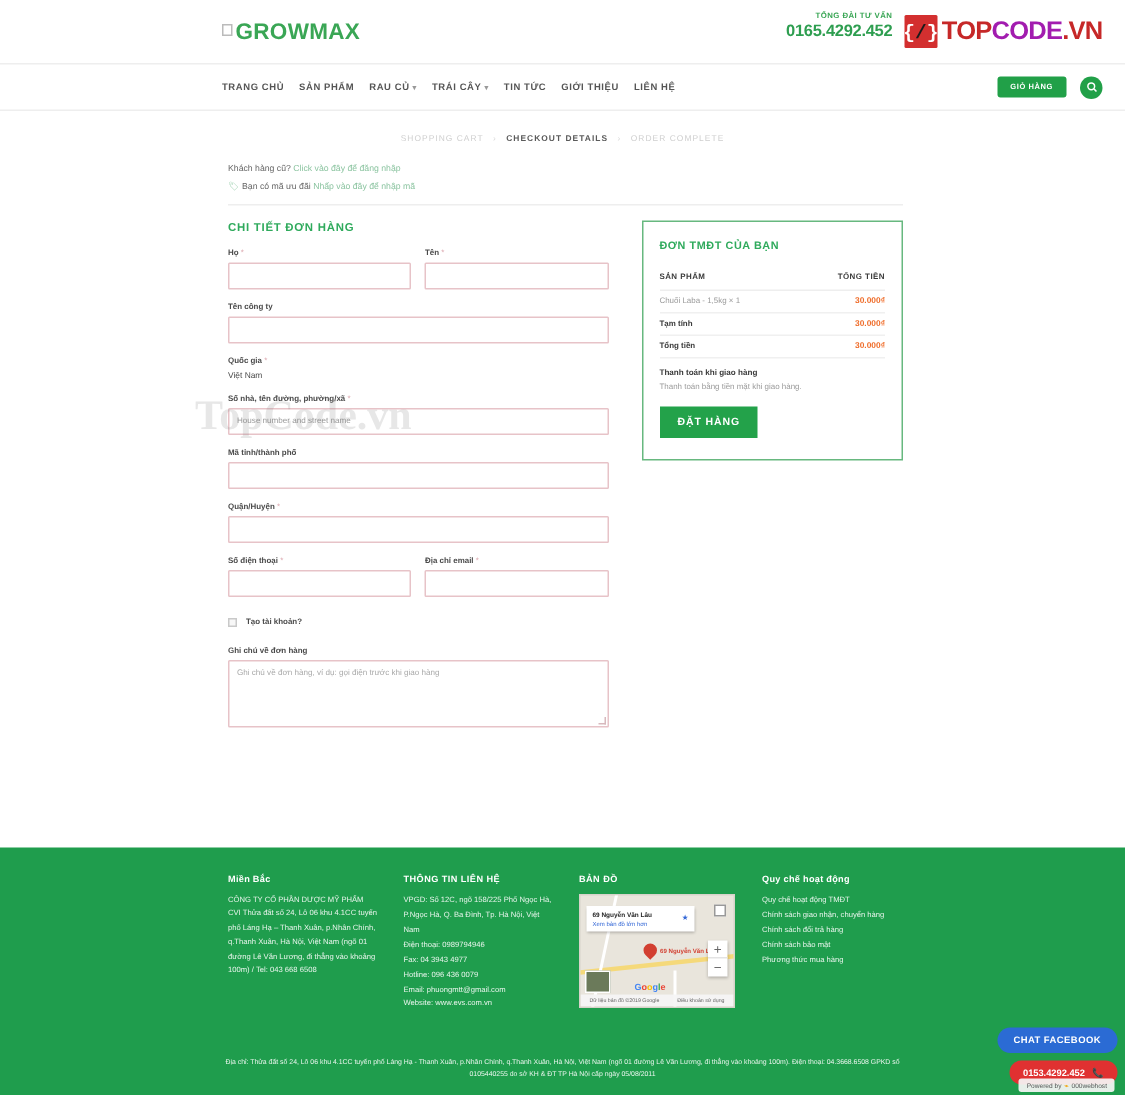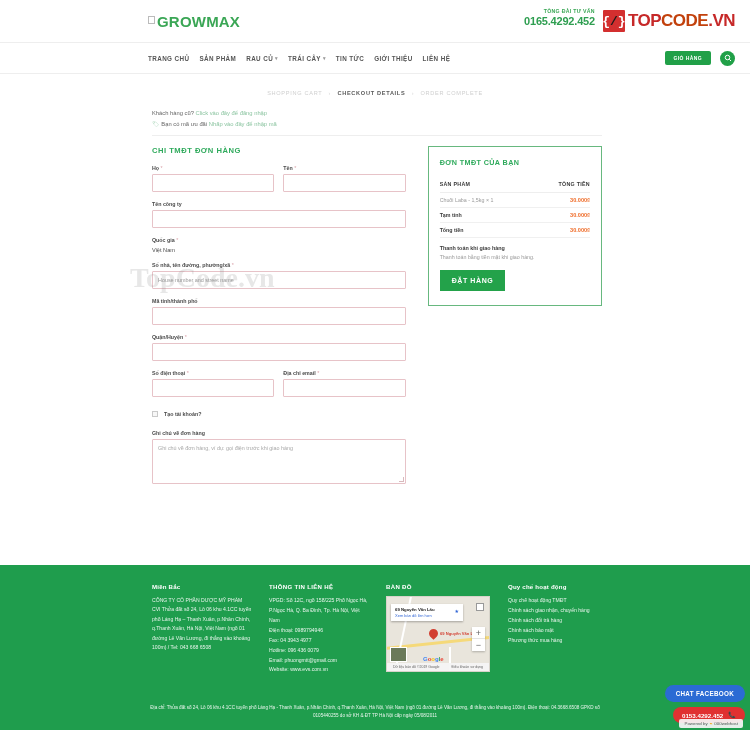--- a/index.html
+++ b/index.html
@@ -24,21 +24,21 @@
   .hotline .num { font-size:11px; color:#2e9e50; font-weight:bold; letter-spacing:-.2px; }
   .tc-logo { display:flex; align-items:center; height:24px; }
   .tc-badge {
     width:22px; height:22px; background:#d32f2f; color:#fff; font-weight:bold;
     font-size:13px; display:flex; align-items:center; justify-content:center;
     font-family:"Liberation Mono", monospace; border-radius:1px;
   }
   .tc-badge .slash { color:#1a1a1a; }
   .tc-text { font-size:17px; font-weight:bold; margin-left:3px; letter-spacing:-.5px; }
   .tc-text .top { color:#c62828; }
-  .tc-text .code { color:#c2410c; }
+  .tc-text .code { color:#a21caf; }
   .tc-text .vn { color:#c62828; }
 
   .navbar { height:32px; border-top:1px solid #eee; border-bottom:1px solid #eee;
             display:flex; align-items:center; padding:0 15px 0 148px; }
   .nav { display:flex; align-items:center; gap:10px; }
   .nav a { font-size:6.3px; color:#555; text-decoration:none; letter-spacing:.4px; font-weight:bold;
            display:flex; align-items:center; gap:2px; }
   .caret { font-size:5px; color:#999; }
   .nav-right { margin-left:auto; display:flex; align-items:center; gap:9px; }
   .cart-btn { background:#21a048; color:#fff; font-size:5px; font-weight:bold; letter-spacing:.4px;
@@ -239,21 +239,21 @@
       <span>Khách hàng cũ? </span><a href="#">Click vào đây để đăng nhập</a>
     </div>
     <div class="notice">
       <span class="tagicon">🏷</span><span>Bạn có mã ưu đãi </span><a href="#">Nhấp vào đây để nhập mã</a>
     </div>
     <div class="rule"></div>
 
     <div class="cols">
 
       <div class="left-col">
-        <div class="sect-title">CHI TMĐT ĐƠN HÀNG</div>
+        <div class="sect-title">CHI TIẾT ĐƠN HÀNG</div>
 
         <div class="row2">
           <div class="fgroup">
             <span class="flab"><span>Họ</span> <span class="req">*</span></span>
             <div class="fld"></div>
           </div>
           <div class="fgroup">
             <span class="flab"><span>Tên</span> <span class="req">*</span></span>
             <div class="fld"></div>
           </div>

